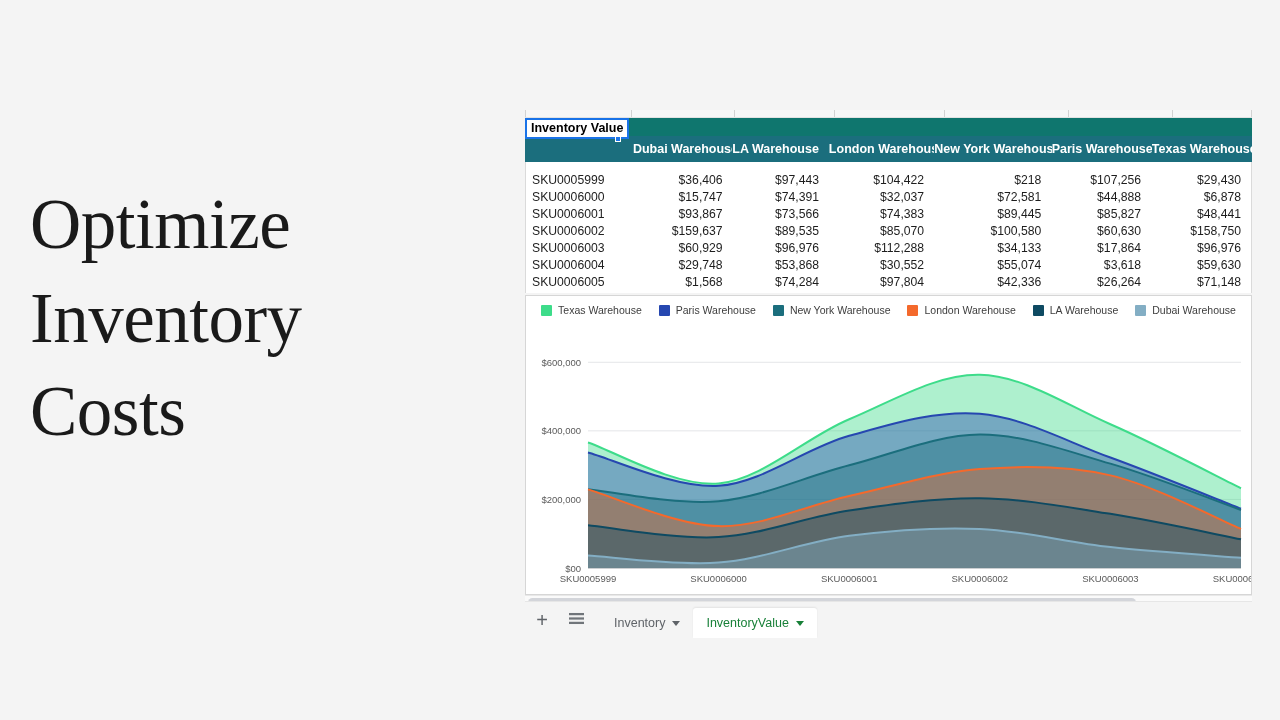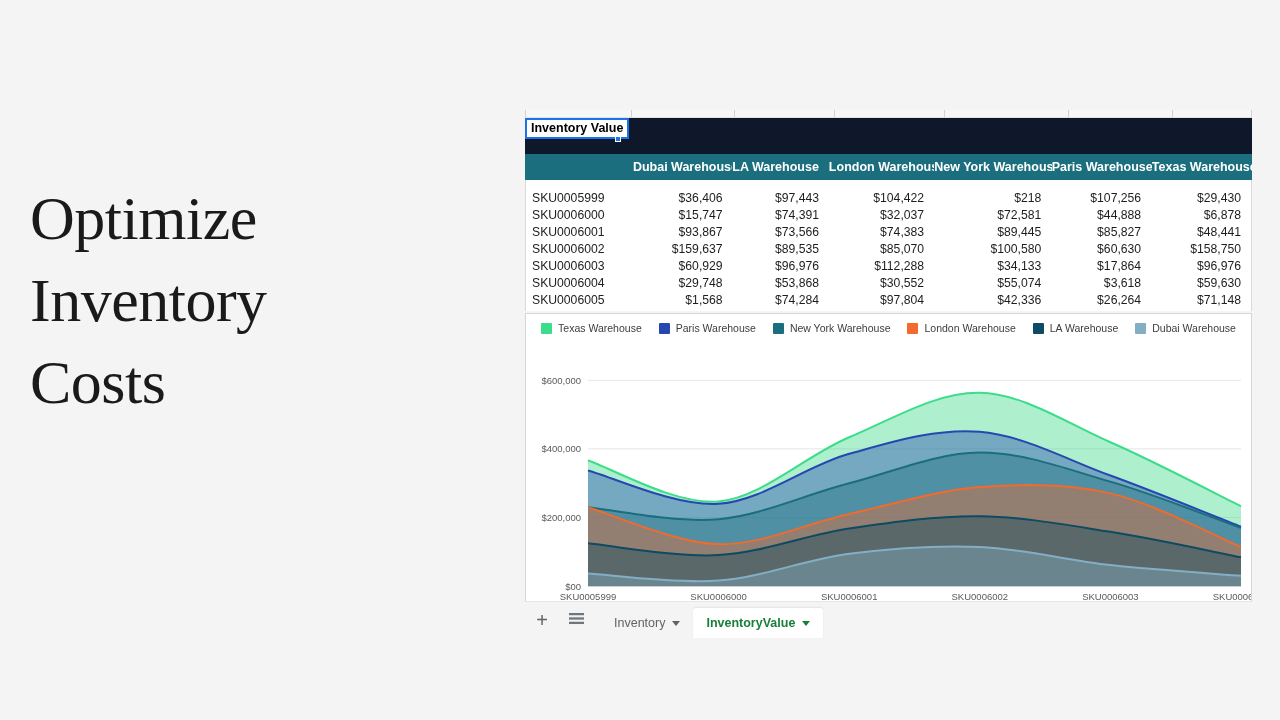--- a/index.html
+++ b/index.html
@@ -18,21 +18,21 @@
     background: #f4f4f4;
   }
 
   
   #headline {
     position: absolute;
     left: 30px;
     top: 178px;
     width: 470px;
     font-family: "Liberation Serif", "DejaVu Serif", serif;
-    font-size: 62px;
+    font-size: 71px;
     line-height: 1.32;
     letter-spacing: -0.5px;
     color: #1a1a1a;
     font-weight: 400;
     white-space: pre-line;
   }
 
   
   #sheet {
     position: absolute;
@@ -53,22 +53,22 @@
     position: absolute;
     top: 0px;
     width: 1px;
     height: 7px;
     background: #d2d2d2;
   }
 
   
   .sheet-titlebar {
     position: relative;
-    height: 36px;
-    background: #0f172a;
+    height: 18px;
+    background: #0f766e;
   }
   .cell-selected {
     position: absolute;
     left: 0px;
     top: 0px;
     height: 21px;
     min-width: 88px;
     background: #ffffff;
     border: 2px solid #1a73e8;
     box-sizing: border-box;
@@ -213,21 +213,21 @@
     gap: 7px;
     padding: 0 13px;
     font-size: 12.5px;
     color: #5f6368;
     border-radius: 3px 3px 0 0;
     white-space: nowrap;
   }
   .tab.active {
     background: #ffffff;
     color: #188038;
-    font-weight: 700;
+    font-weight: 400;
     box-shadow: 0 -1px 2px rgba(0,0,0,0.07);
   }
   .caret {
     width: 0; height: 0;
     border-left: 4px solid transparent;
     border-right: 4px solid transparent;
     border-top: 5px solid currentColor;
     display: inline-block;
   }
   .plus {

